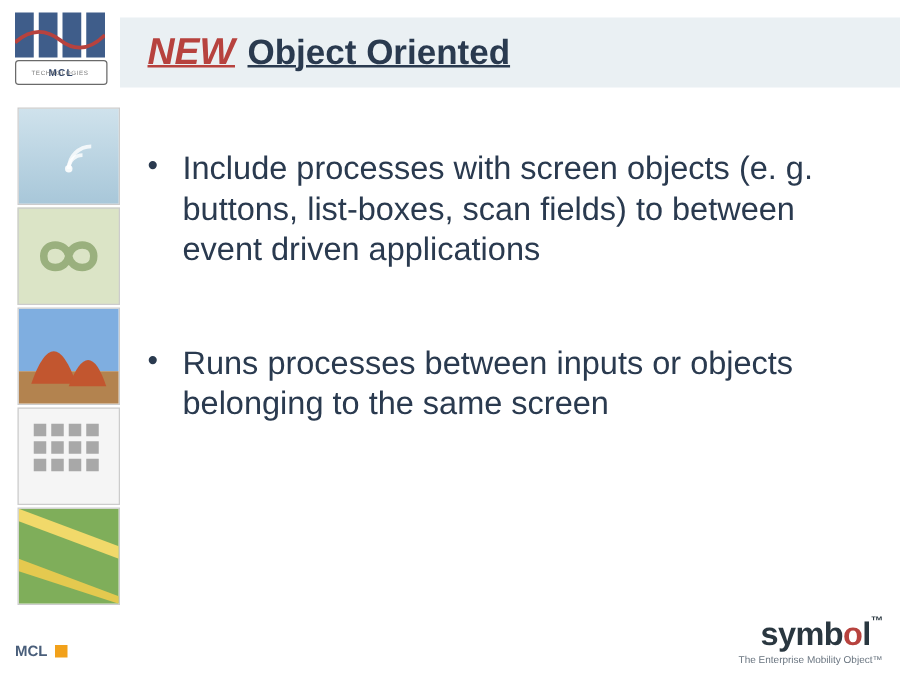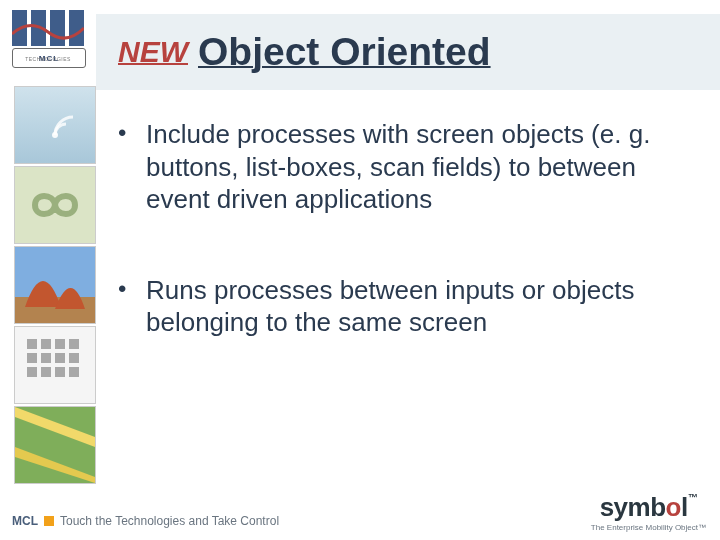--- a/index.html
+++ b/index.html
@@ -1,21 +1,21 @@
 <!DOCTYPE html>
 <html><head>
 <meta charset="utf-8">
 <style>
   html,body{margin:0;padding:0;width:720px;height:540px;background:#fff;font-family:Arial,Helvetica,sans-serif;overflow:hidden}
   .slide{position:relative;width:720px;height:540px}
 
   
-  .title-band{position:absolute;left:96px;top:14px;width:624px;height:76px;background:#eaf0f3;display:flex;align-items:center}
+  .title-band{position:absolute;left:96px;top:14px;width:624px;height:56px;background:#eaf0f3;display:flex;align-items:center}
   .title-new{font-style:italic;font-weight:bold;font-size:30px;color:#b7423e;margin-left:22px;text-decoration:underline;text-decoration-thickness:2px}
-  .title-rest{font-weight:bold;font-size:39px;color:#2a3a4f;margin-left:10px;text-decoration:underline;text-decoration-thickness:2px}
+  .title-rest{font-weight:bold;font-size:28px;color:#2a3a4f;margin-left:10px;text-decoration:underline;text-decoration-thickness:2px}
 
   
   .body{position:absolute;left:118px;top:118px;width:560px;font-size:26px;line-height:1.25;color:#2a3a4f}
   .bullet{display:flex;margin-bottom:58px}
   .dot{flex:0 0 28px;text-align:left;color:#2a3a4f;font-size:24px}
   .btxt{flex:1 1 auto}
 
   
   .mcl-logo{position:absolute;left:12px;top:10px;width:72px;height:58px}
   .mcl-bars{position:absolute;left:0;top:0;width:72px;height:36px;display:flex;gap:4px}
@@ -33,21 +33,21 @@
   .t3{top:246px}
   .t4{top:326px;background:#f5f5f5}
   .t4 .grid{position:absolute;left:12px;top:12px;display:grid;grid-template-columns:repeat(4,10px);grid-auto-rows:10px;gap:4px}
   .t4 .grid div{background:#a8a8a8}
   .t5{top:406px}
 
   
   .footer{position:absolute;left:12px;bottom:12px;display:flex;align-items:center;font-size:12px;color:#6a7580}
   .footer-mcl{font-weight:bold;color:#495e7a;margin-right:6px}
   .footer-sq{width:10px;height:10px;background:#f2a11a;margin-right:6px}
-  .symbol{position:absolute;right:14px;bottom:8px;text-align:center}
+  .symbol{position:absolute;right:14px;bottom:8px;text-align:right}
   .symbol-name{font-size:26px;font-weight:bold;color:#2a3740;letter-spacing:-0.5px}
   .symbol-o{color:#b7423e}
   .symbol-tag{font-size:8px;color:#6a7580}
 </style>
 </head>
 <body>
 <div class="slide">
 
   <div class="mcl-logo">
     <div class="mcl-bars">
@@ -121,21 +121,20 @@
     <svg width="80" height="76" viewBox="0 0 80 76">
       <rect width="80" height="76" fill="#7fae5a"></rect>
       <polygon points="0,0 80,30 80,40 0,10" fill="#f1d96a"></polygon>
       <polygon points="0,40 80,70 80,76 0,50" fill="#e4c94f"></polygon>
     </svg>
   </div>
 
   <div class="footer">
     <span class="footer-mcl">MCL</span>
     <span class="footer-sq"></span>
-    <span>Touch the Technologies and Take Control</span>
   </div>
 
   <div class="symbol">
     <div class="symbol-name">
       <span>symb</span><span class="symbol-o">o</span><span>l</span><span style="font-size:10px;vertical-align:top">™</span>
     </div>
     <div class="symbol-tag">The Enterprise Mobility Object™</div>
   </div>
 
 </div>

